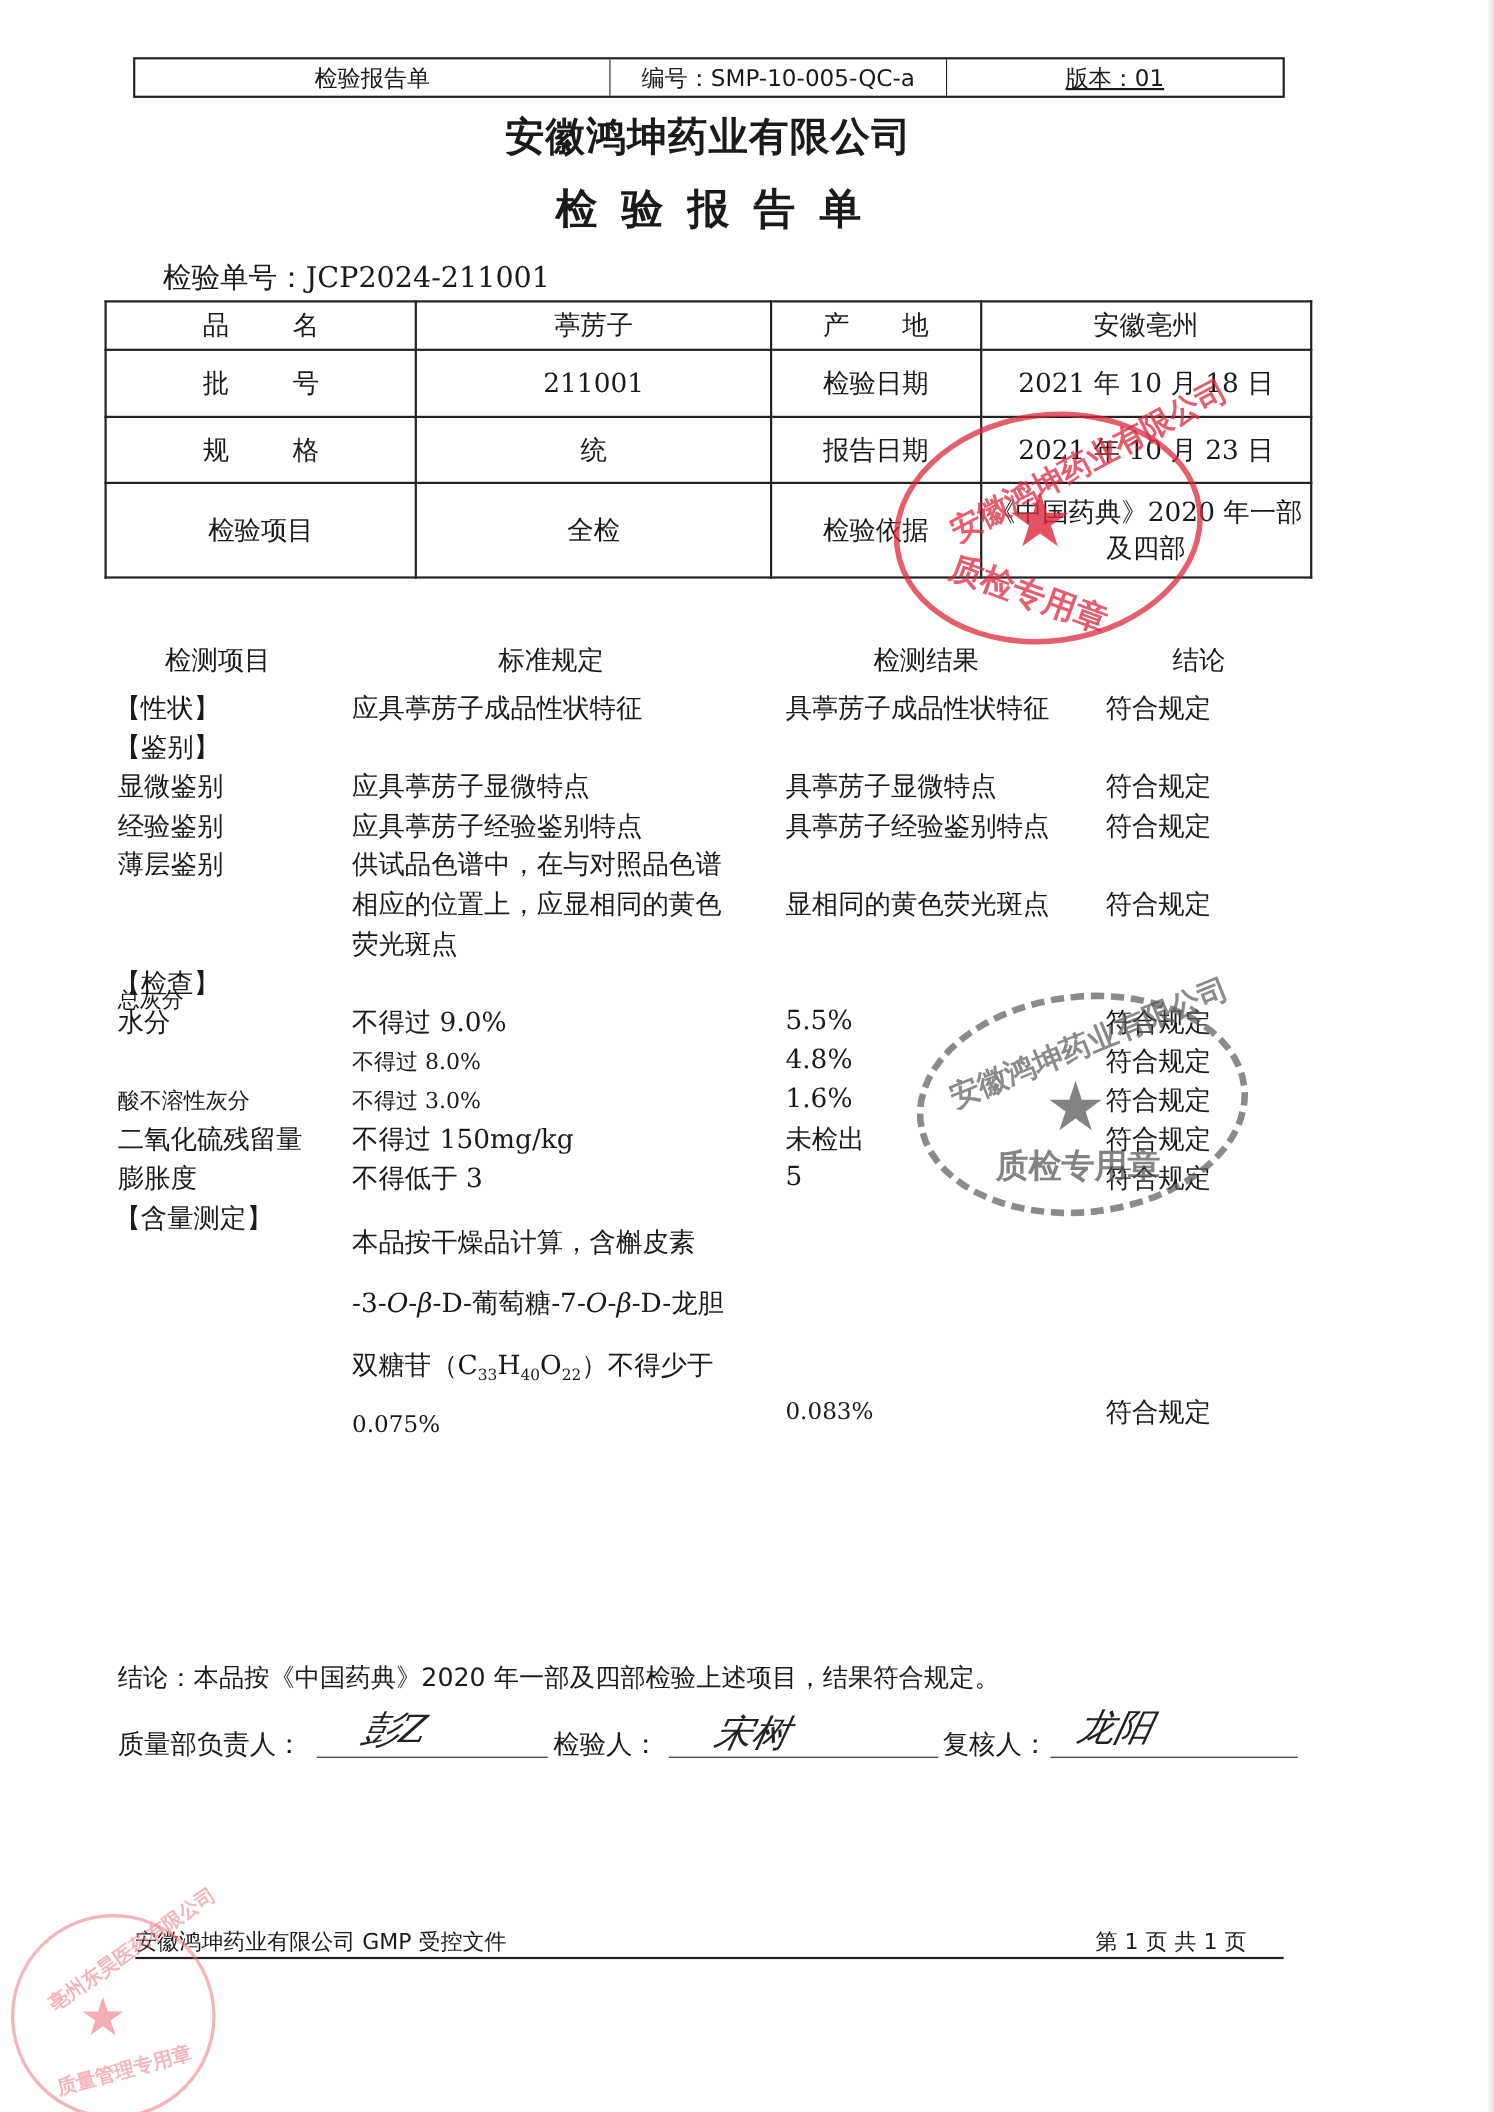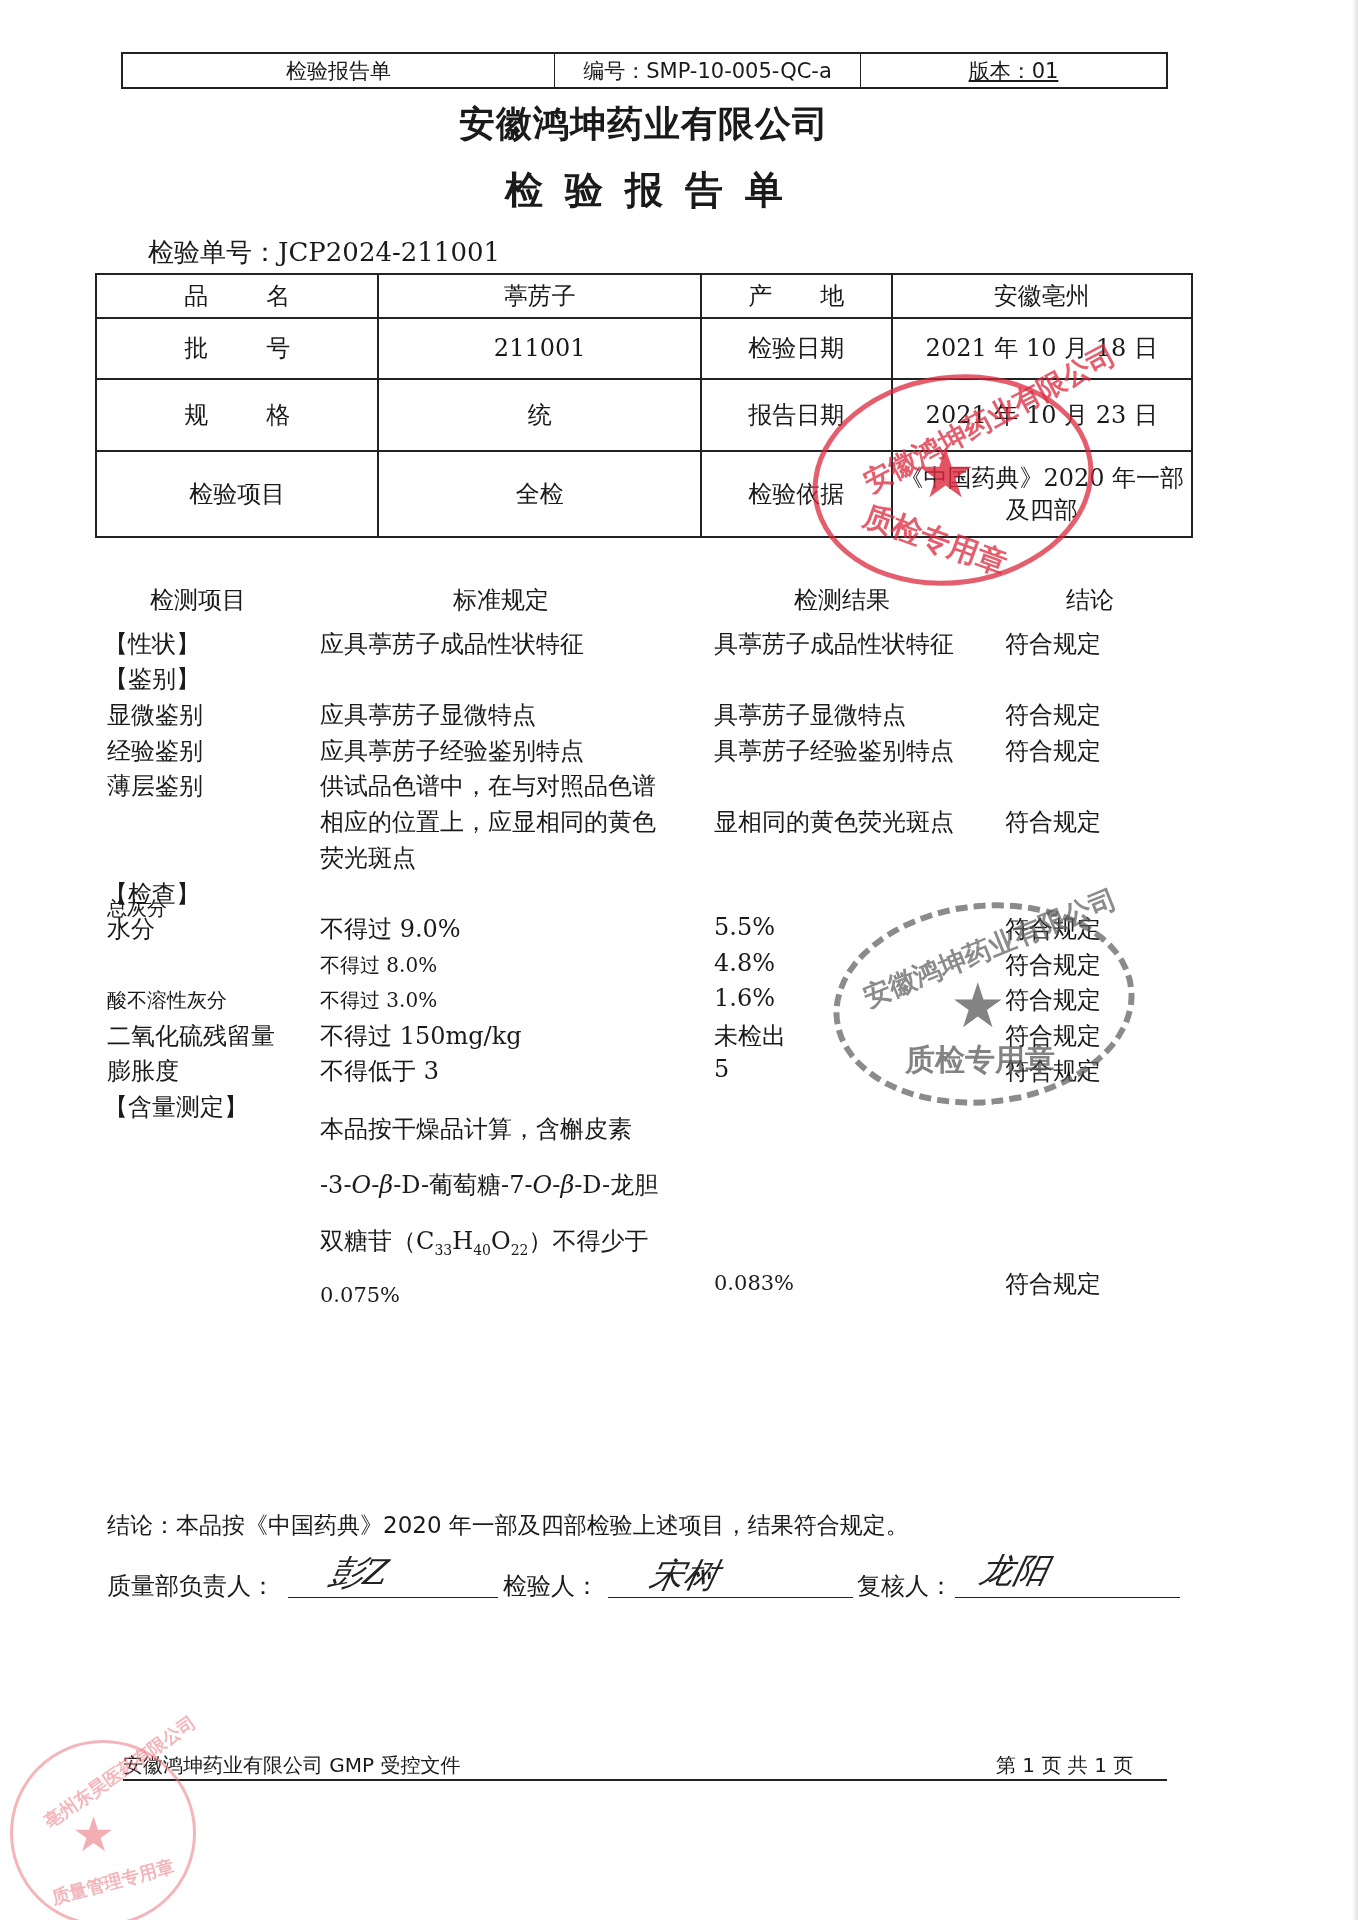--- a/index.html
+++ b/index.html
@@ -81,21 +81,21 @@
     <td>葶苈子</td>
     <td><span>产</span><span style="display:inline-block;width:48px"></span><span>地</span></td>
     <td>安徽亳州</td>
   </tr>
   <tr style="height:61px">
     <td><span>批</span><span style="display:inline-block;width:58px"></span><span>号</span></td>
     <td>211001</td>
     <td>检验日期</td>
     <td>2021 年 10 月 18 日</td>
   </tr>
-  <tr style="height:72px">
+  <tr style="height:60px">
     <td><span>规</span><span style="display:inline-block;width:58px"></span><span>格</span></td>
     <td>统</td>
     <td>报告日期</td>
     <td>2021 年 10 月 23 日</td>
   </tr>
   <tr style="height:86px">
     <td>检验项目</td>
     <td>全检</td>
     <td>检验依据</td>
     <td style="white-space:normal;padding:0 3px;">《中国药典》2020 年一部及四部</td>

